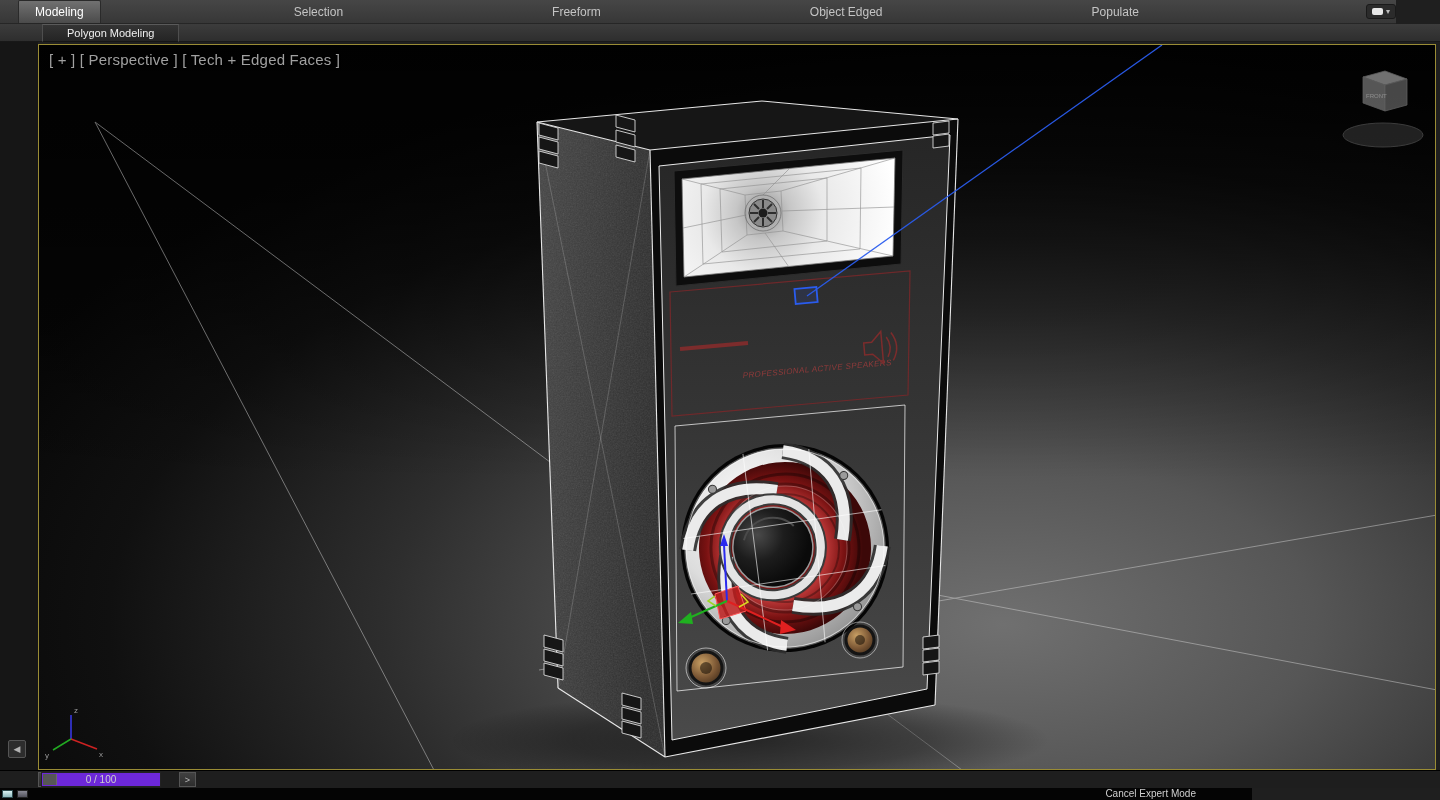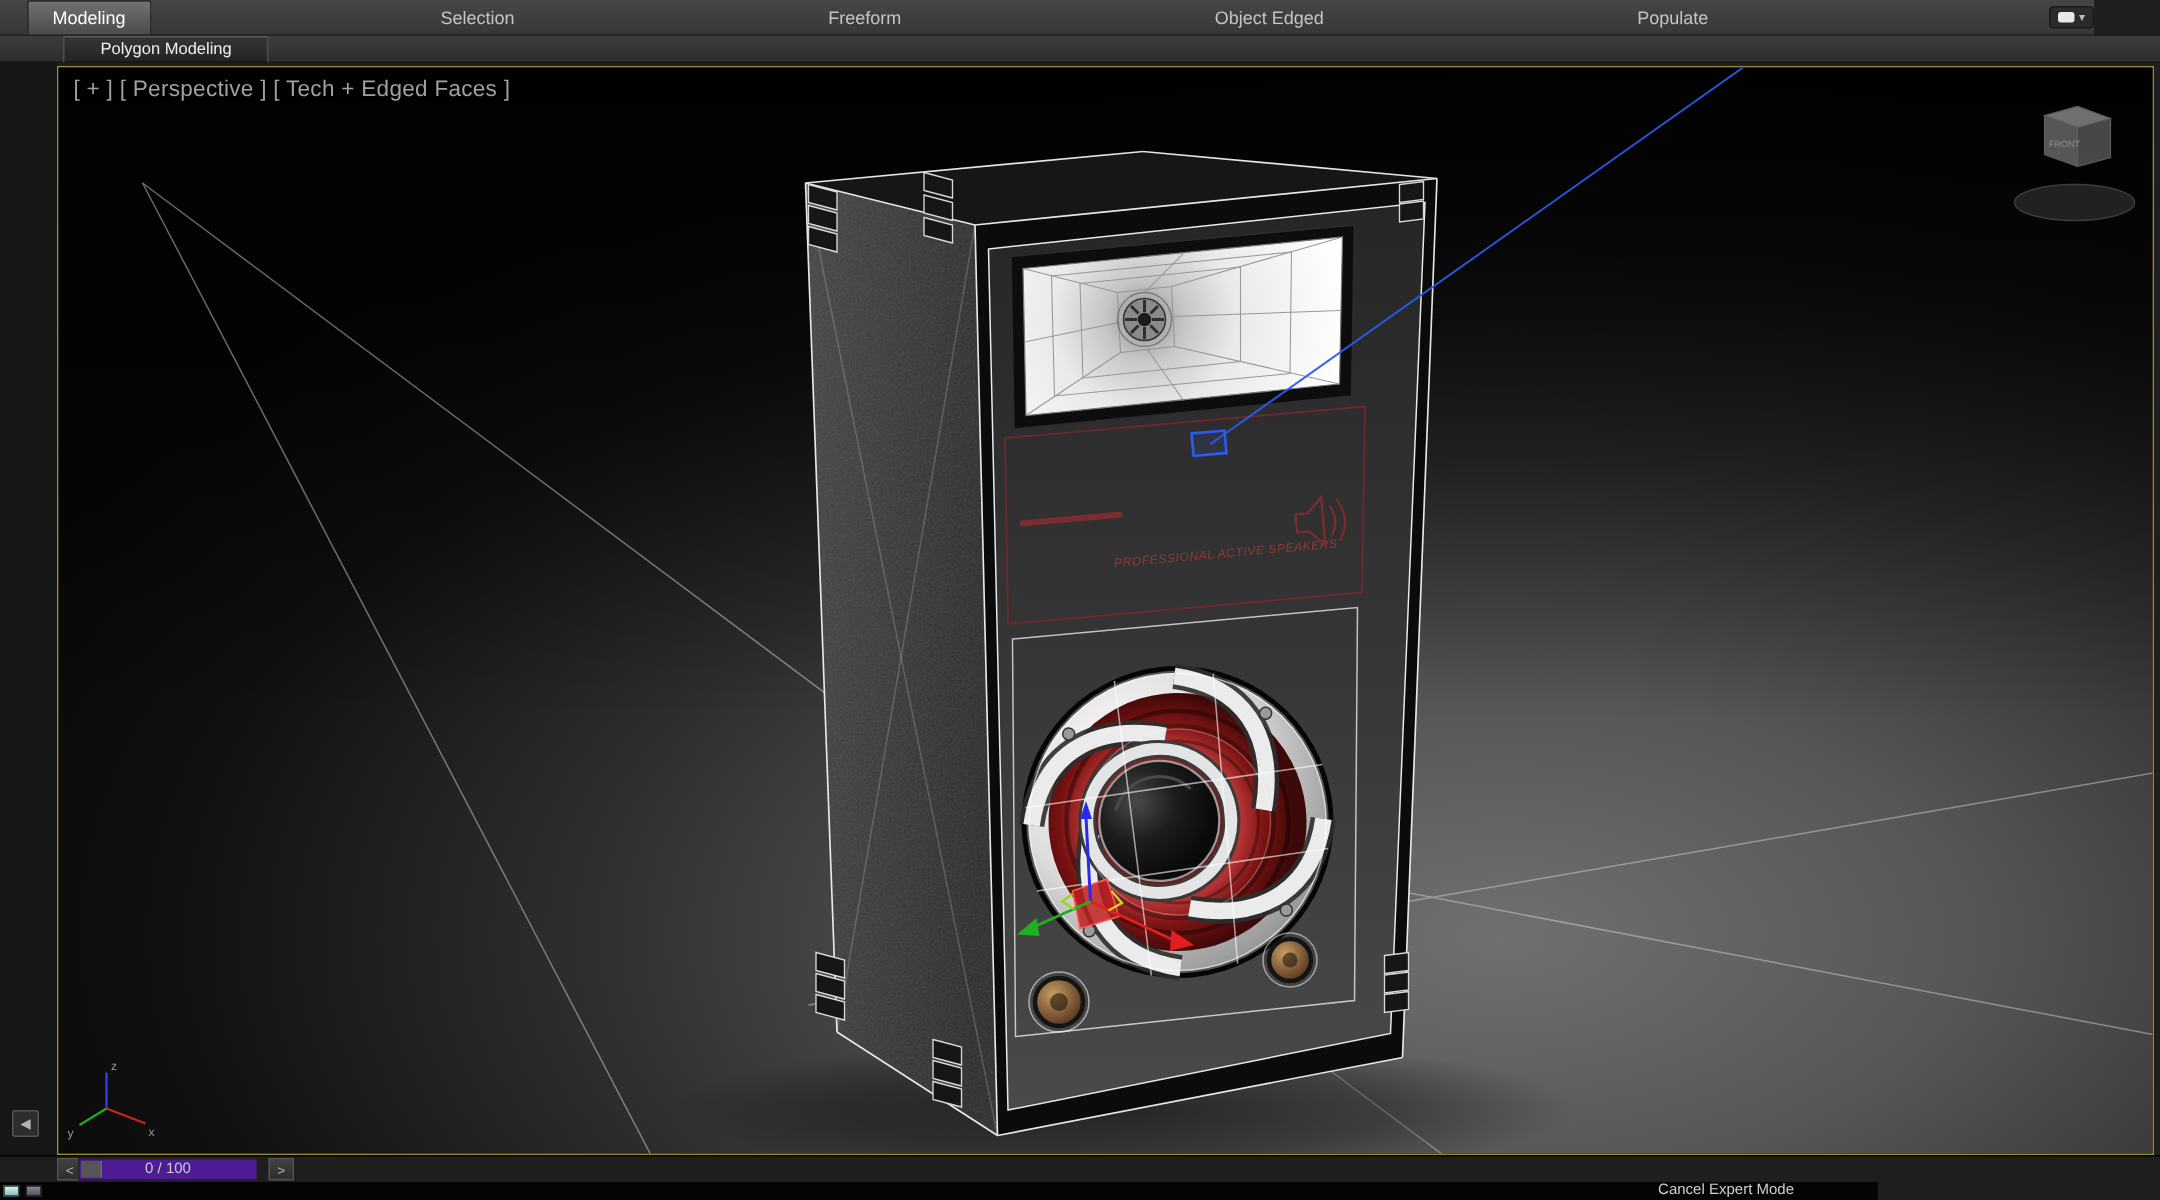--- a/index.html
+++ b/index.html
@@ -67,22 +67,22 @@
     background:#1e1e1e; border-top:1px solid #000;
   }
   .tl-btn {
     position:absolute; top:1px; width:17px; height:15px;
     background: linear-gradient(#414141,#2d2d2d); border:1px solid #555;
     color:#bbb; font-size:9px; text-align:center; line-height:14px;
   }
   .tl-btn.prev { left:38px; }
   .tl-btn.next { left:179px; }
   .tl-track {
-    position:absolute; left:52px; top:1px; width:120px; height:15px;
-    background:#4c1d95; border:1px solid #222;
+    position:absolute; left:41px; top:1px; width:120px; height:15px;
+    background:#6d28d9; border:1px solid #222;
   }
   .tl-thumb { position:absolute; left:1px; top:1px; width:14px; height:11px; background:#565656; border-right:1px solid #6a6a6a; }
   .tl-text { position:absolute; left:0; top:0; width:100%; text-align:center; font-size:10px; color:#cecece; line-height:14px; }
   
   .statusbar { position:absolute; left:0; top:788px; width:1252px; height:12px; background:#040404; }
   .sb-right { position:absolute; right:56px; top:0; font-size:10px; color:#cfcfcf; line-height:12px; }
   .sb-icons { position:absolute; left:2px; top:2px; display:flex; gap:4px; }
   .sb-ic1 { width:11px; height:8px; background:linear-gradient(#d9f2f2,#8fb9bd); border:1px solid #2c4a4d; display:inline-block; }
   .sb-ic2 { width:11px; height:8px; background:linear-gradient(#8a8a95,#52525c); border:1px solid #222; display:inline-block; }
 </style>

